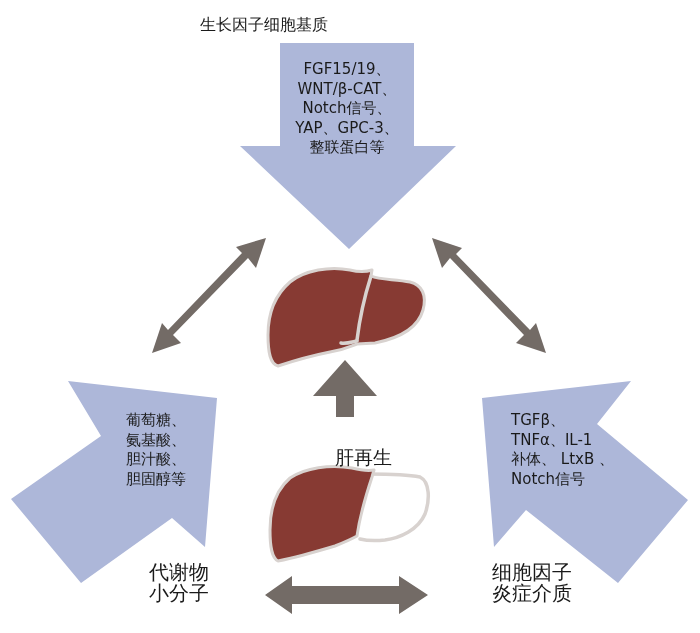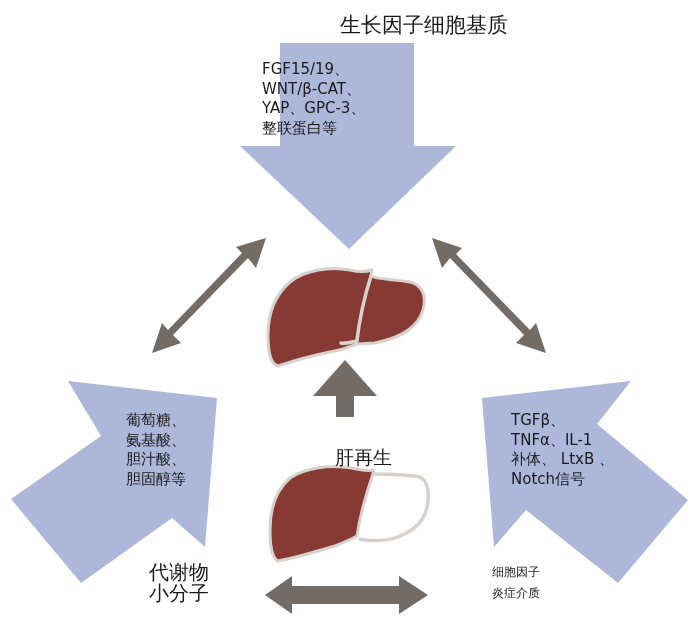--- a/index.html
+++ b/index.html
@@ -2,26 +2,26 @@
 <html><head>
 <meta charset="utf-8">
 <style>
   html, body { margin: 0; padding: 0; background: #ffffff; }
   body { width: 700px; height: 633px; position: relative; overflow: hidden;
          font-family: "DejaVu Sans", "Liberation Sans", sans-serif; color: #1a1a1a; }
   #canvas { position: absolute; left: 0; top: 0; width: 700px; height: 633px; }
   .txt { position: absolute; font-size: 15px; line-height: 18px; white-space: nowrap; }
   .block { position: absolute; font-size: 15px; line-height: 19.5px; }
   .block div { white-space: nowrap; }
-  #title { left: 208px; width: 300px; top: 14px; text-align: right; font-size: 21px; line-height: 22px; }
-  #top-list { left: 262px; width: 170px; top: 60px; text-align: left; }
+  #title { left: 200px; width: 300px; top: 14px; text-align: left; font-size: 16px; line-height: 22px; }
+  #top-list { left: 262px; width: 170px; top: 60px; text-align: center; }
   #left-list { left: 126px; top: 411px; }
   #right-list { left: 511px; top: 411px; }
   #left-caption { left: 149px; top: 562px; font-size: 20px; line-height: 21px; }
-  #right-caption { left: 492px; top: 562px; font-size: 12px; line-height: 21px; }
+  #right-caption { left: 492px; top: 562px; font-size: 20px; line-height: 21px; }
   #center-label { left: 300px; width: 92px; top: 446px; text-align: right; font-size: 19px; line-height: 22px; }
 </style>
 </head>
 <body style="color: rgb(26, 26, 26);">
 
 <svg id="canvas" viewBox="0 0 700 633" xmlns="http://www.w3.org/2000/svg">
 
   <polygon id="arrow-top" points="280,43 414,43 414,146 456,146 349,249 240,146 280,146" fill="#adb7d9"></polygon>
   <polygon id="arrow-left" points="68,381 217,398 205,547 172,518 81,583 11,499 101,436" fill="#adb7d9"></polygon>
   <polygon id="arrow-right" points="631,381 482,398 494,547 526,510 618,583 688,500 597,424" fill="#adb7d9"></polygon>
@@ -53,20 +53,21 @@
              C 366,495 360,515 357,536 C 350,540 345,542 335,546 C 315,552 293,558 278,561
              C 272,558 270,548 270,530 C 270,508 276,490 290,478 Z" fill="#873a33" stroke="#d8d2cf" stroke-width="3" stroke-linejoin="round"></path>
   </g>
 </svg>
 
 <div id="title" class="txt">生长因子细胞基质</div>
 
 <div id="top-list" class="block">
   <div>FGF15/19、</div>
   <div>WNT/β-CAT、</div>
+  <div>Notch信号、</div>
   <div>YAP、GPC-3、</div>
   <div>整联蛋白等</div>
 </div>
 
 <div id="left-list" class="block">
   <div>葡萄糖、</div>
   <div>氨基酸、</div>
   <div>胆汁酸、</div>
   <div>胆固醇等</div>
 </div>

